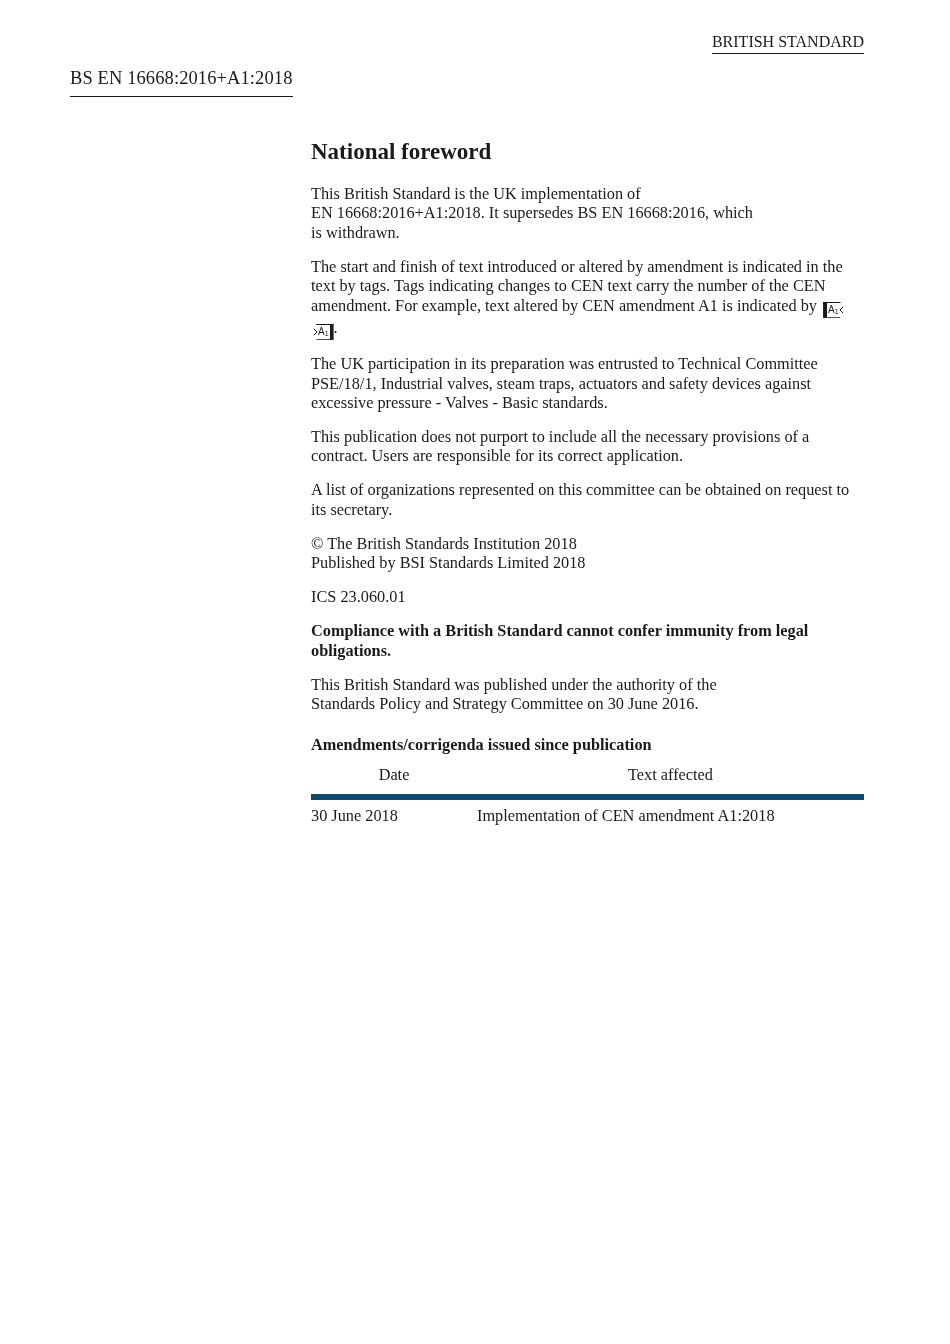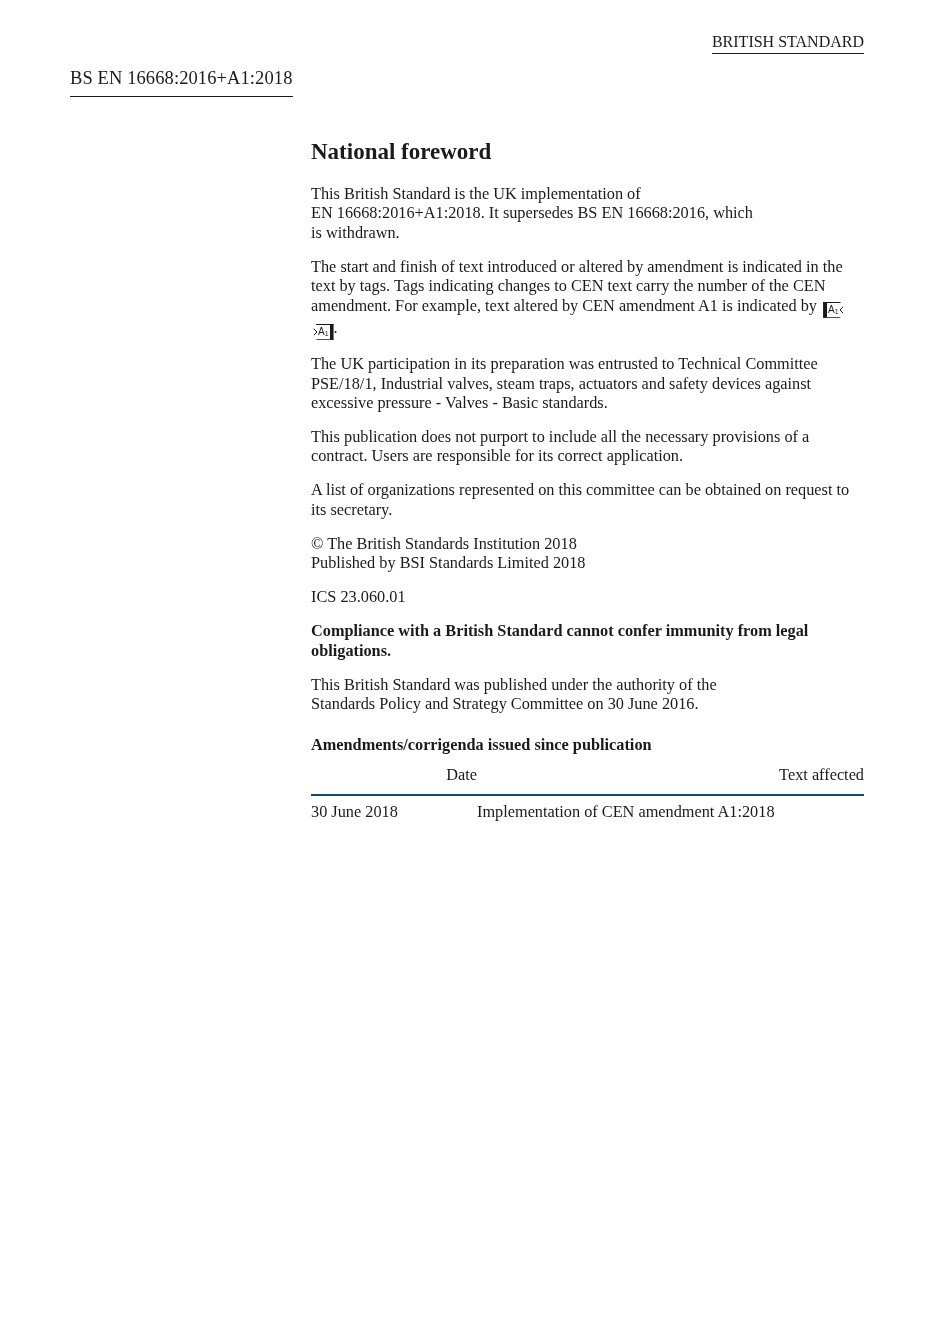--- a/index.html
+++ b/index.html
@@ -96,24 +96,24 @@
     .amend-heading {
       font-weight: bold;
       margin-top: 22px;
       margin-bottom: 10px;
     }
     table.amend {
       width: 553px;
       border-collapse: collapse;
     }
     table.amend th {
-      text-align: right;
+      text-align: center;
       font-weight: normal;
       padding: 0 0 10px 0;
-      border-bottom: 2px solid #0c4a6e;
+      border-bottom: 6px solid #0c4a6e;
     }
     table.amend td {
       padding: 6px 0 0 0;
     }
     .col-date {
       width: 166px;
     }
   </style>
 </head>
 <body>

